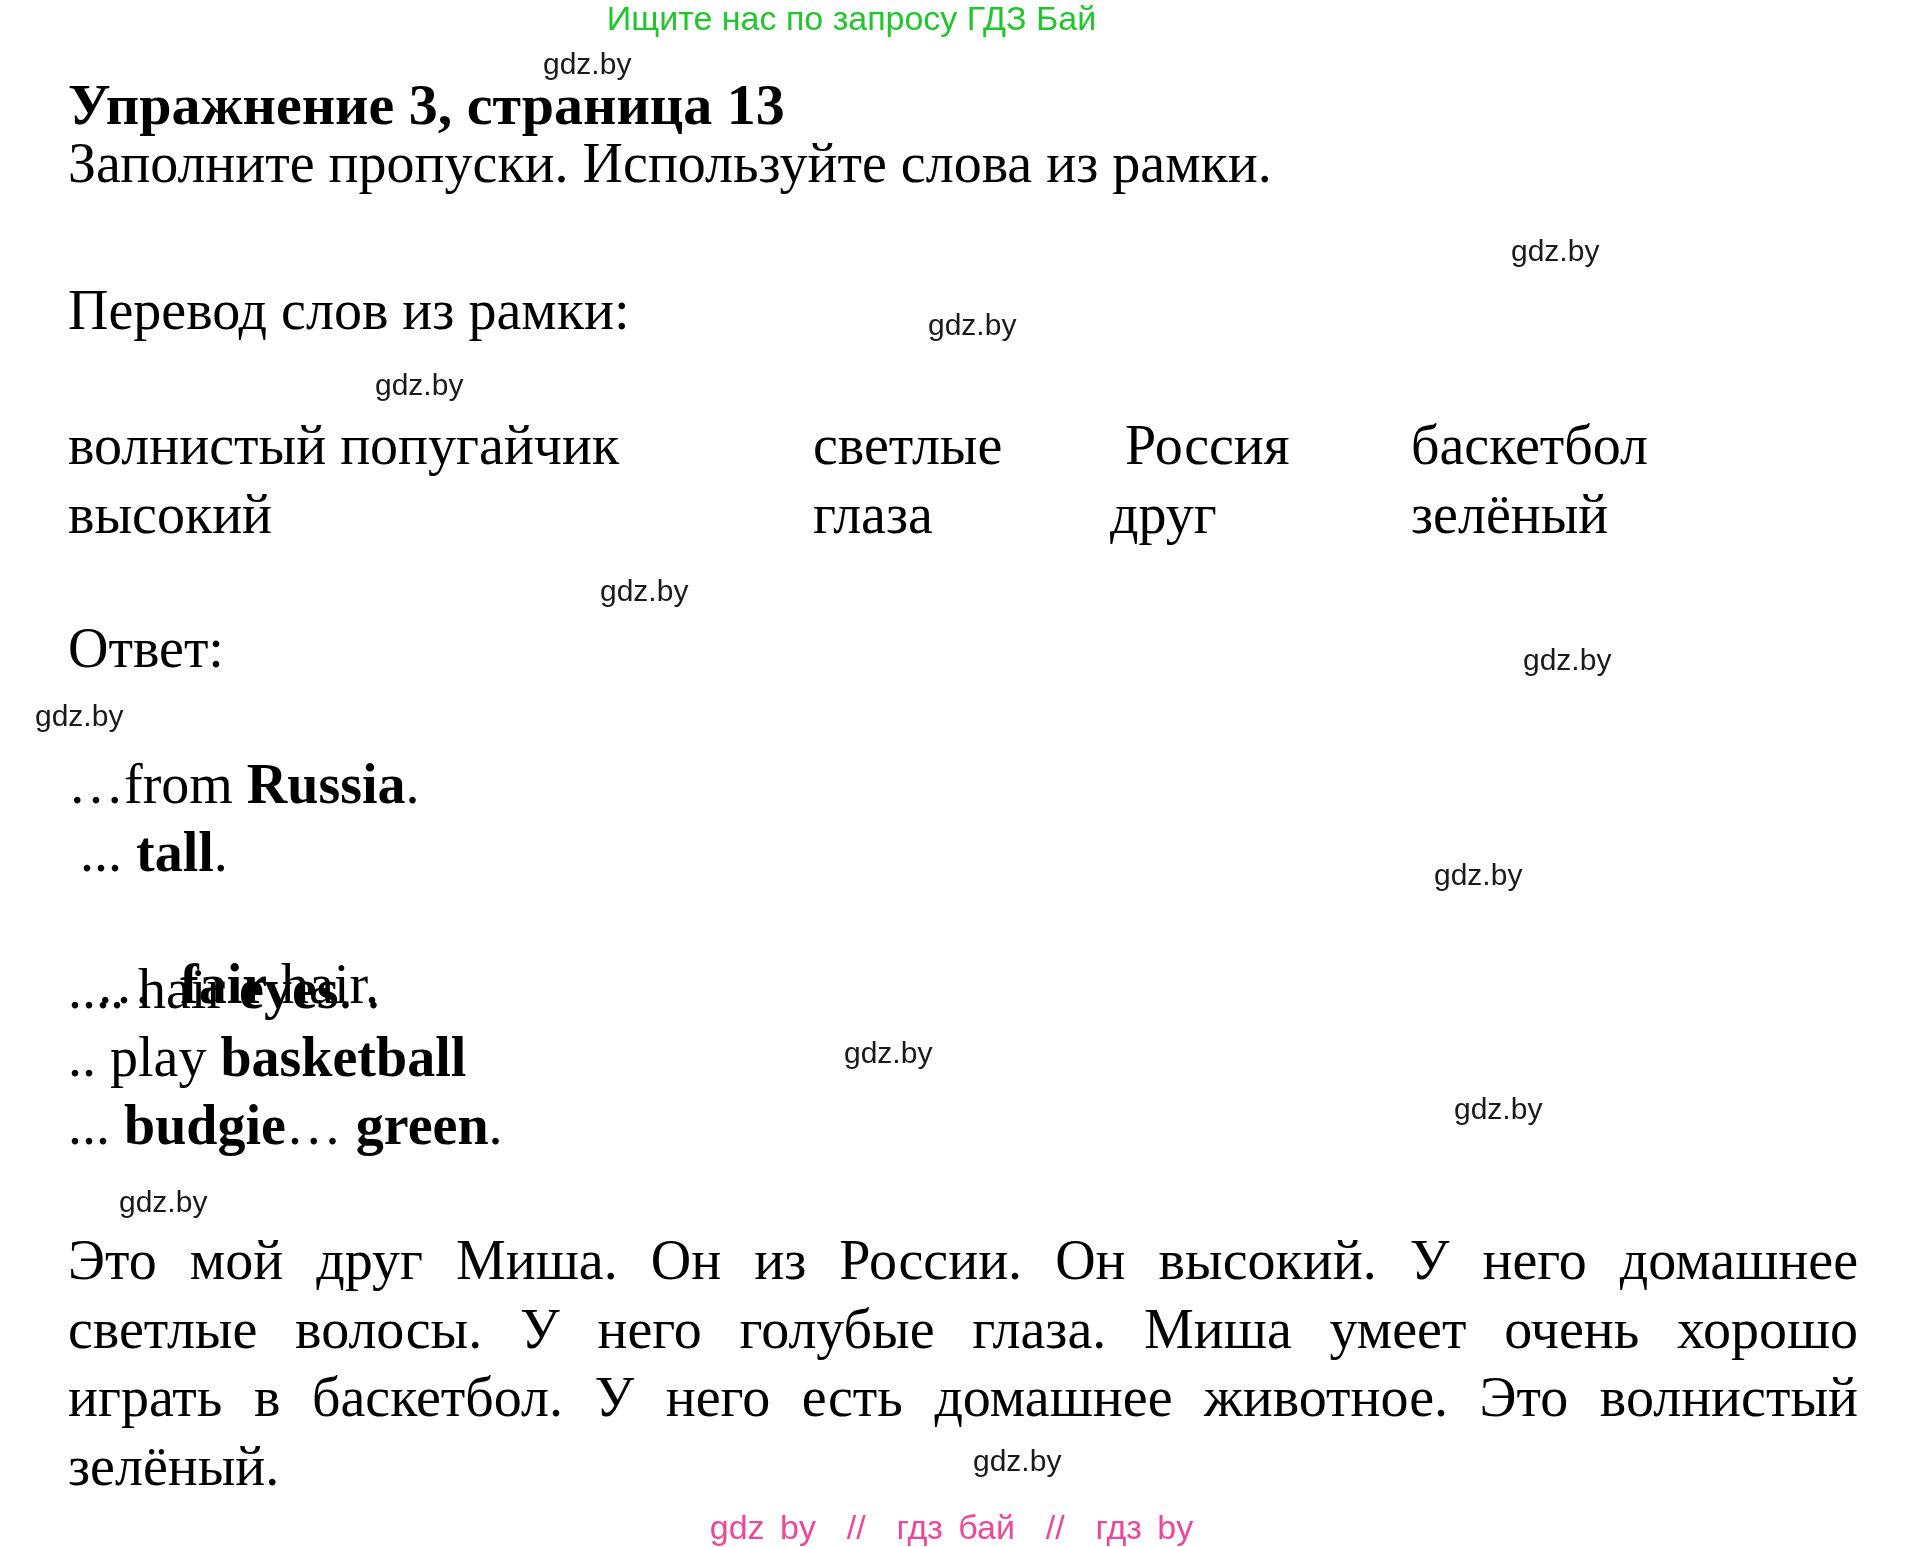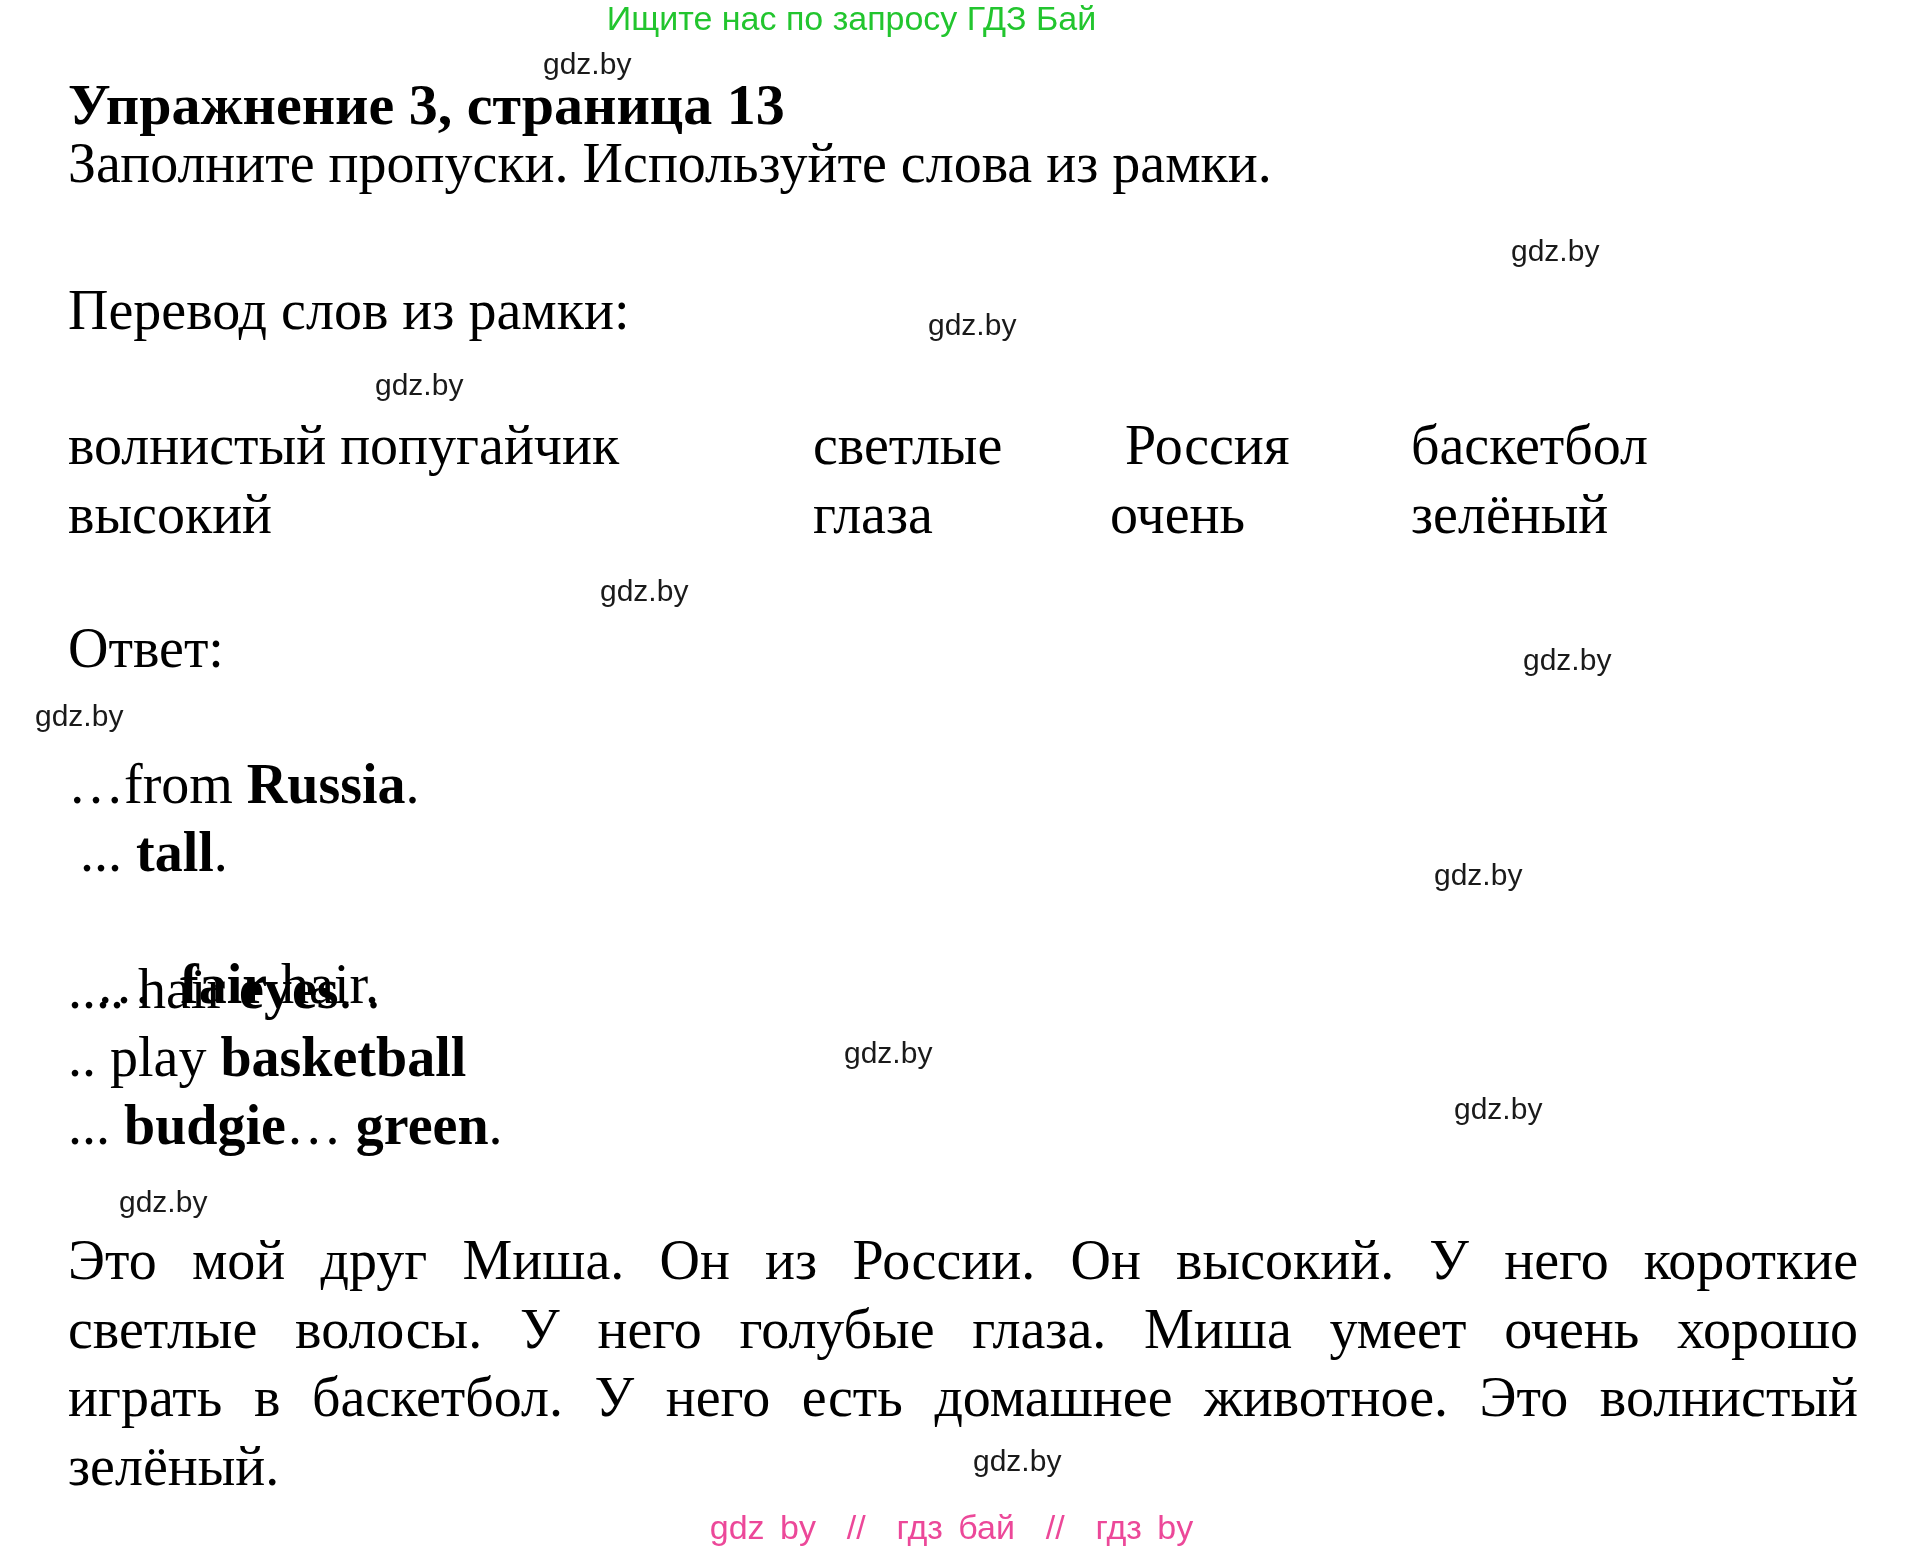--- a/index.html
+++ b/index.html
@@ -47,21 +47,21 @@
 
 <div class="abs serif section" style="left:68px; top:278px;">Перевод слов из рамки:</div>
 
 <div class="abs serif grid-word" style="left:68px; top:413px;">волнистый попугайчик</div>
 <div class="abs serif grid-word" style="left:813px; top:413px;">светлые</div>
 <div class="abs serif grid-word" style="left:1125px; top:413px;">Россия</div>
 <div class="abs serif grid-word" style="left:1411px; top:413px;">баскетбол</div>
 
 <div class="abs serif grid-word" style="left:68px; top:482px;">высокий</div>
 <div class="abs serif grid-word" style="left:813px; top:482px;">глаза</div>
-<div class="abs serif grid-word" style="left:1110px; top:482px;">очень</div>
+<div class="abs serif grid-word" style="left:1110px; top:482px;">друг</div>
 <div class="abs serif grid-word" style="left:1411px; top:482px;">зелёный</div>
 
 <div class="abs serif section" style="left:68px; top:616px;">Ответ:</div>
 
 <div class="abs serif answer" style="top:752px;">
   <span>…from </span><b>Russia</b><span>.</span>
 </div>
 <div class="abs serif answer" style="top:820px;margin-left:12px;">
   <span>... </span><b>tall</b><span>.</span>
 </div>
@@ -72,21 +72,21 @@
   <span>.... hair </span><b>eyes</b><span>. .</span>
 </div>
 <div class="abs serif answer" style="top:1025px;">
   <span>.. play </span><b>basketball</b><span></span>
 </div>
 <div class="abs serif answer" style="top:1093px;">
   <span>... </span><b>budgie</b><span>… </span><b>green</b><span>.</span>
 </div>
 
 <div class="abs serif para">
-  <span class="line">Это мой друг Миша. Он из России. Он высокий. У него короткие</span>
+  <span class="line">Это мой друг Миша. Он из России. Он высокий. У него домашнее</span>
   <span class="line">светлые волосы. У него голубые глаза. Миша умеет очень хорошо</span>
   <span class="line">играть в баскетбол. У него есть домашнее животное. Это волнистый</span>
   <span class="line last">зелёный.</span>
 </div>
 
 <div class="abs sans footer">
   <span style="white-space:pre;">gdz by  //  гдз бай  //  гдз by</span>
 </div>
 
 </body></html>

